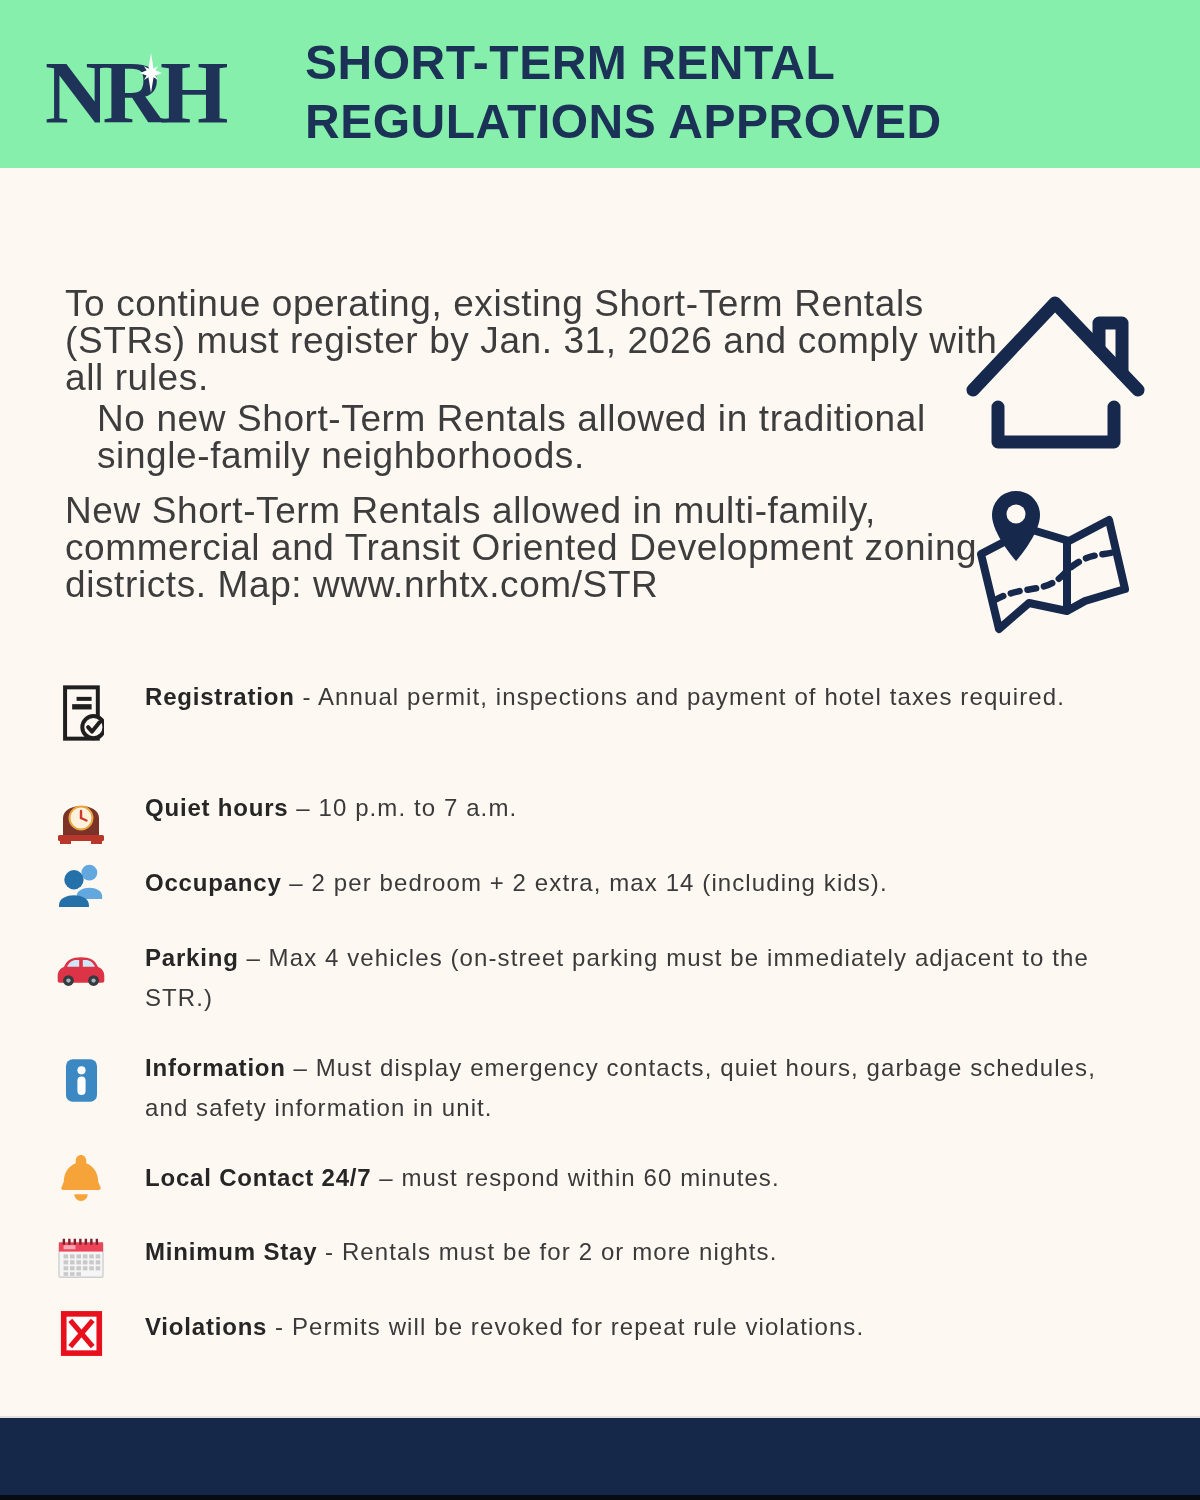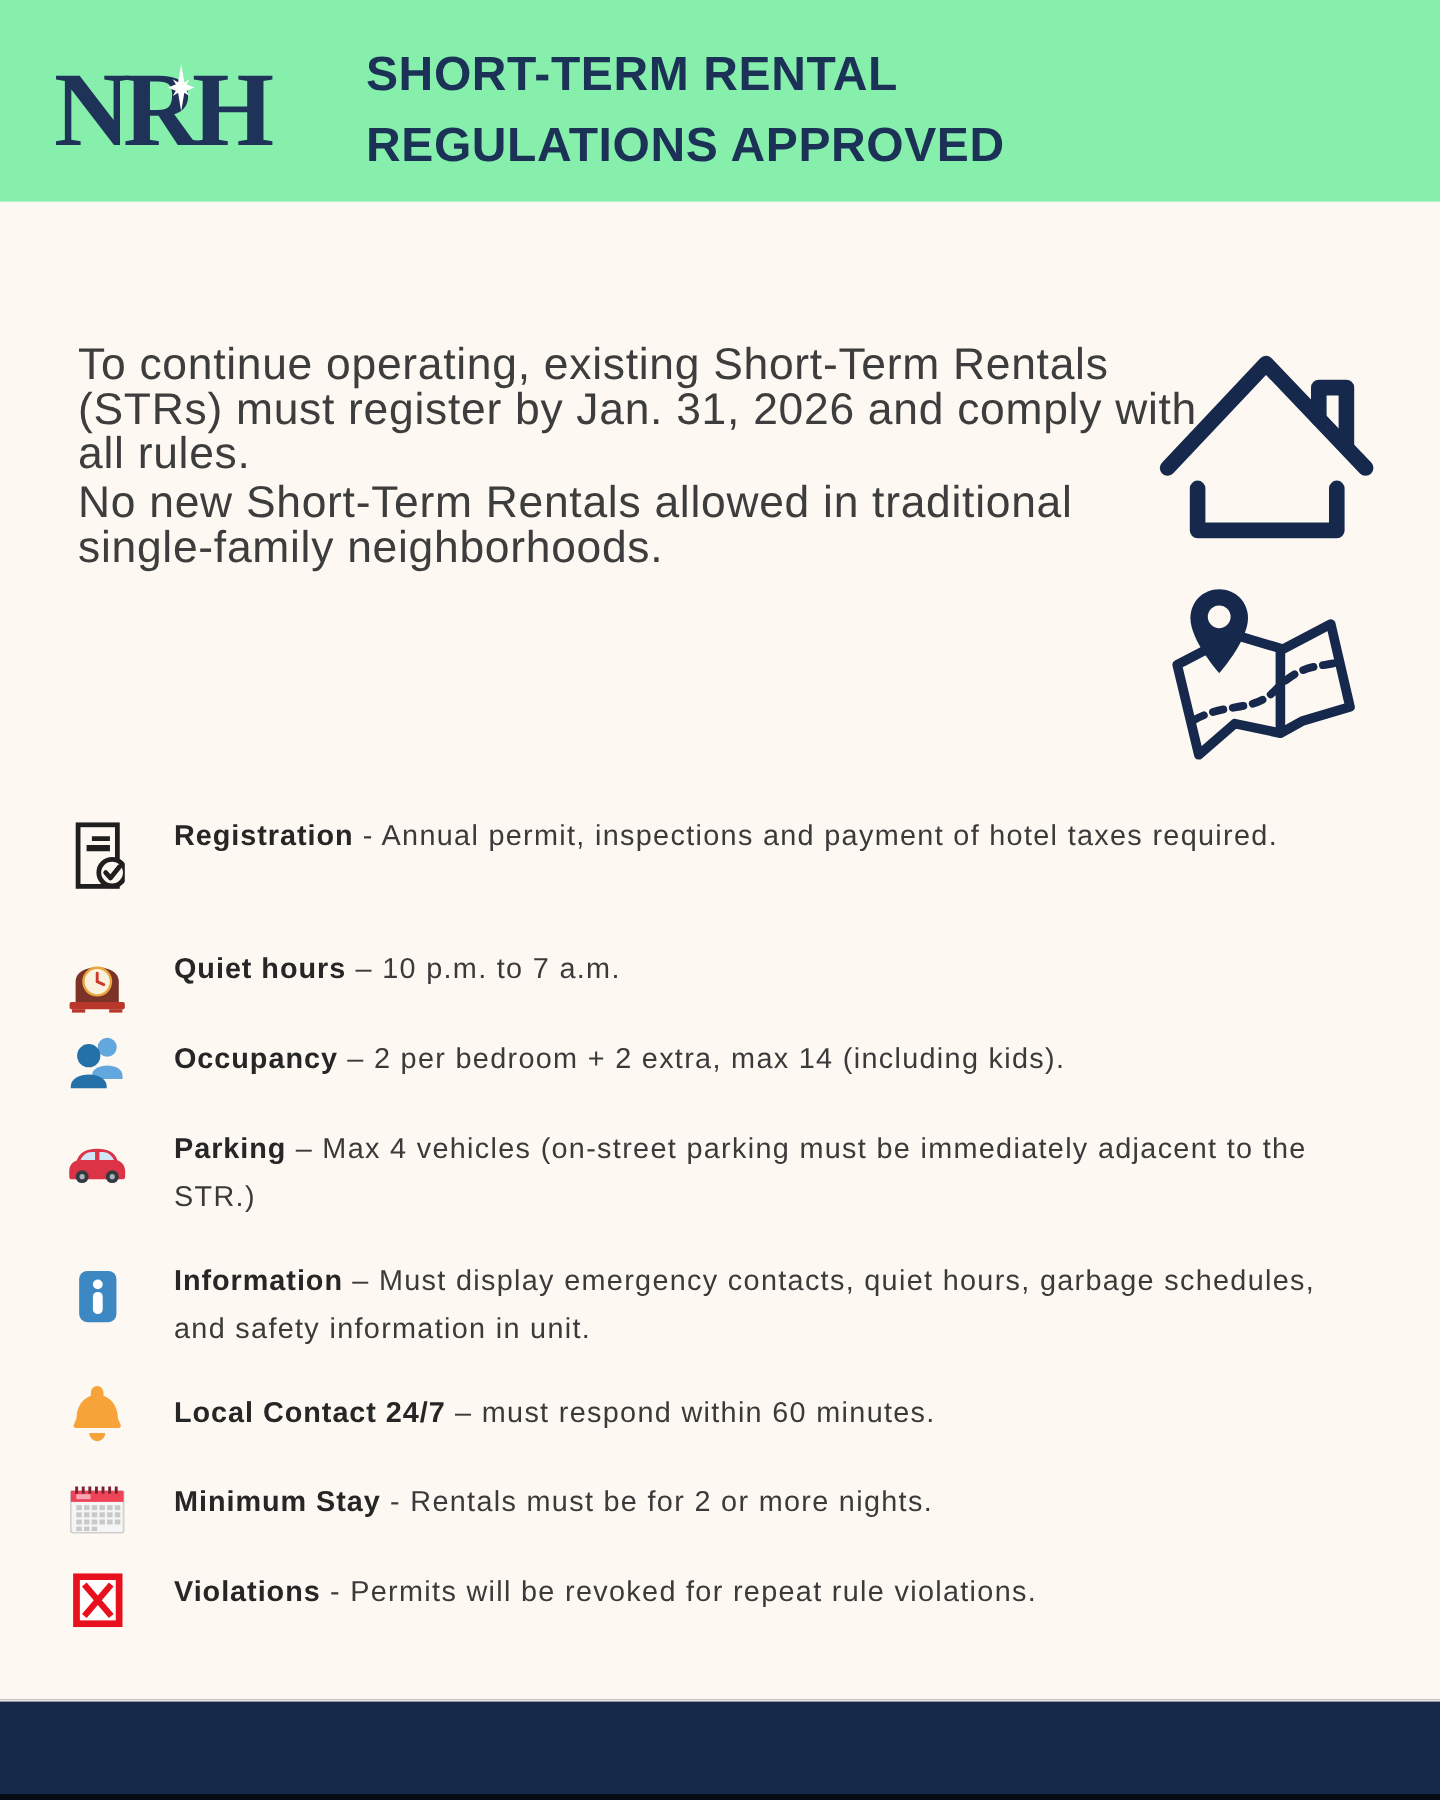--- a/index.html
+++ b/index.html
@@ -33,38 +33,38 @@
   }
   .logo-star {
     position: absolute;
     left: 85px; top: 4px;
     width: 42px; height: 42px;
   }
   .title {
     position: absolute;
     left: 305px; top: 33px;
     font-weight: 700;
-    font-size: 40px;
+    font-size: 48px;
     line-height: 59px;
     letter-spacing: 0.5px;
     color: #1b3156;
   }
 
   
   .intro-p {
     position: absolute;
     left: 65px;
     width: 935px;
     font-size: 37px;
     line-height: 37px;
     letter-spacing: 0.6px;
     color: #3d3d3d;
   }
   .p1 { top: 285px; }
-  .p2 { top: 400px; }
+  .p2 { top: 400px; margin-left: 32px; }
   .p3 { top: 492px; }
 
   .house-icon-box { position: absolute; left: 963px; top: 276px; }
   .map-icon-box   { position: absolute; left: 968px; top: 488px; }
 
   
   .rule {
     position: absolute;
     left: 55px;
     width: 1095px;
@@ -130,20 +130,21 @@
       </svg>
     </div>
     <div class="title">
       <div>SHORT-TERM RENTAL</div>
       <div>REGULATIONS APPROVED</div>
     </div>
   </div>
 
   <p class="intro-p p1">To continue operating, existing Short-Term Rentals (STRs) must register by Jan. 31, 2026 and comply with all rules.</p>
   <p class="intro-p p2">No new Short-Term Rentals allowed in traditional single-family neighborhoods.</p>
+  <p class="intro-p p3">New Short-Term Rentals allowed in multi-family, commercial and Transit Oriented Development zoning districts. Map: www.nrhtx.com/STR</p>
 
   <div class="house-icon-box">
     <svg width="186" height="178" viewBox="0 0 186 178">
       <g fill="none" stroke="#16294d" stroke-width="13" stroke-linecap="round" stroke-linejoin="round">
         <path d="M 10 114 L 92 27 L 175 114"></path>
         <path d="M 136 73 L 136 47 L 159 47 L 159 97"></path>
         <path d="M 35 131 L 35 166 L 151 166 L 151 131"></path>
       </g>
     </svg>
   </div>

